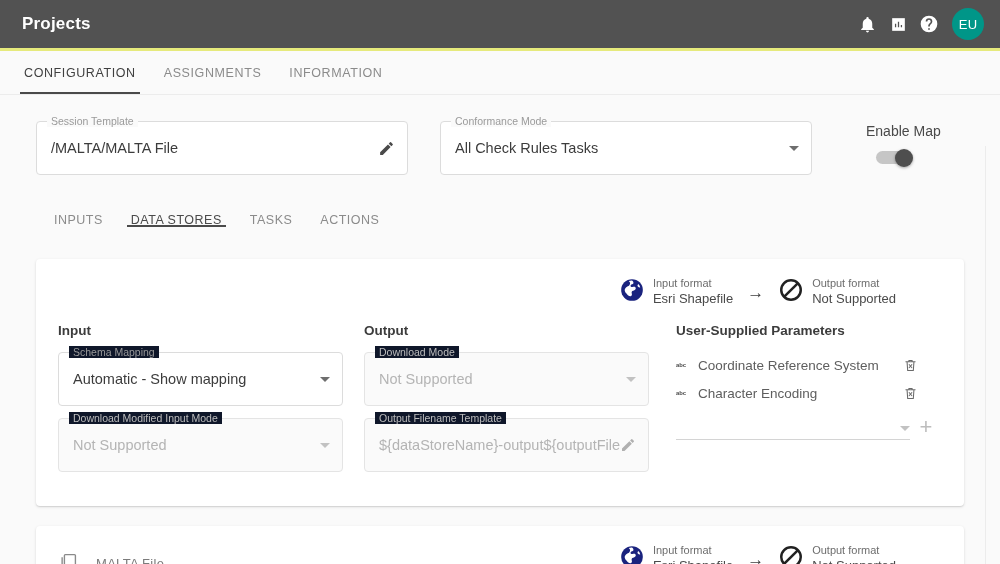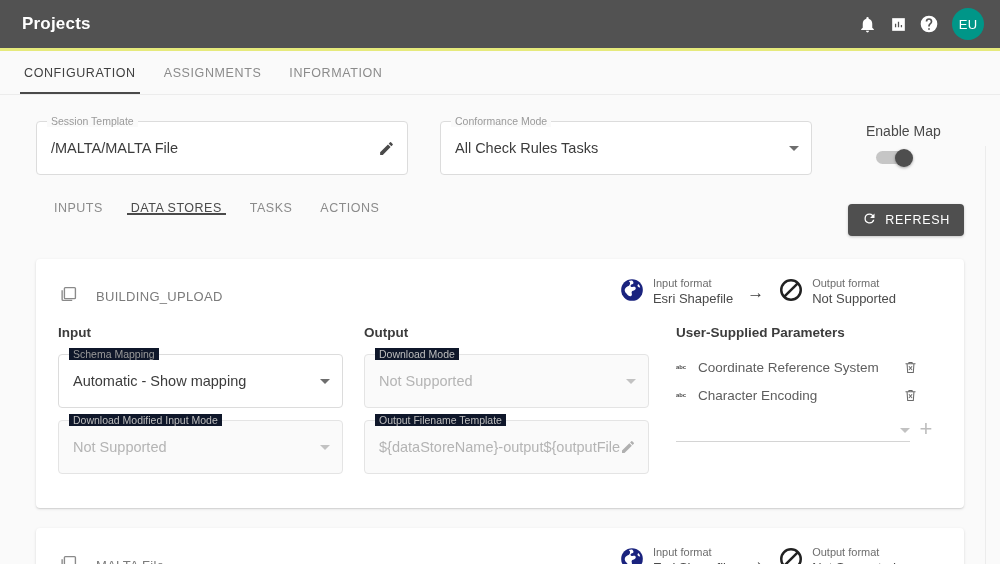--- a/index.html
+++ b/index.html
@@ -81,21 +81,21 @@
   .toggle-group { padding-left: 22px; padding-top: 2px; }
   .toggle-label { font-size: 14px; color: #494949; margin-bottom: 10px; text-align: right; }
   .switch { width: 42px; height: 16px; position: relative; cursor: pointer; margin-left: 10px; }
   .switch .track { position: absolute; top: 2px; left: 0; width: 36px; height: 13px;
                    background: #c6c6c6; border-radius: 8px; }
   .switch .thumb { position: absolute; top: 0; left: 19px; width: 18px; height: 18px;
                    border-radius: 50%; background: #4e4e4e; box-shadow: 0 1px 3px rgba(0,0,0,.35); }
 
   
   .subtab-row { display: flex; align-items: center; margin-top: 26px; }
-  .subtabs { display: flex; align-items: flex-start; height: 38px; position: relative; flex: 1; }
+  .subtabs { display: flex; align-items: center; height: 38px; position: relative; flex: 1; }
   .subtabs::after { content: ""; position: absolute; left: 0; right: 0; bottom: 0; height: 1px; background: transparent; }
   .subtab {
     display: flex; align-items: center; padding: 0 14px; position: relative;
     font-size: 12.5px; letter-spacing: .5px; color: #8b8b8b; cursor: pointer; text-transform: uppercase;
   }
   .subtab:first-child { padding-left: 18px; }
   .subtab.active { color: #4a4a4a; }
   .subtab.active::after {
     content: ""; position: absolute; left: 10px; right: 10px; bottom: 0; height: 2px; background: #4a4a4a;
   }
@@ -225,41 +225,24 @@
           <div class="subtab active">
               <span>DATA STORES</span>
             </div>
           <div class="subtab">
               <span>TASKS</span>
             </div>
           <div class="subtab">
               <span>ACTIONS</span>
             </div>
         </div>
-        <button class="refresh-btn">
-          <span>
-            <svg width="15" height="15" viewBox="0 0 24 24" fill="currentColor">
-                <path d="M17.65 6.35A7.96 7.96 0 0 0 12 4a8 8 0 1 0 7.73 10h-2.08A6 6 0 1 1 12 6c1.66 0 3.14.69 4.22 1.78L13 11h7V4z"></path>
-              </svg>
-          </span>
-          <span>REFRESH</span>
-        </button>
       </div>
 
       <div class="card">
         <div class="card-head">
-          <div class="ds-name-wrap">
-            <span>
-              <svg width="22" height="22" viewBox="0 0 24 24" fill="none" stroke="#8a8a8a" stroke-width="1.5">
-                  <rect x="7" y="5" width="12" height="12" rx="1"></rect>
-                  <path d="M4.5 8v10a1 1 0 0 0 1 1h10"></path>
-                </svg>
-            </span>
-            <span class="ds-name">BUILDING_UPLOAD</span>
-          </div>
           <div class="head-spacer"></div>
           <div class="fmt-strip">
             <div class="fmt-item">
               <span>
                 <svg width="26" height="26" viewBox="0 0 24 24">
                     <circle cx="12" cy="12" r="10" fill="#1a237e"></circle>
                     <path d="M12 3.2c1.3 1 1.6 2 1.2 2.9-.4.9-1.8.6-2.4 1.4-.6.8.3 1.6 1.3 1.7 1 .1 2.2-.5 3 .2.8.7.3 2-.6 2.7-.9.7-2.2.6-2.7 1.5-.5.9.4 2 .1 3-.3 1-1.6 1.4-2.6 1-1-.4-1.7-1.4-2.4-2.3-.7-.9-1.5-1.8-1.6-2.9-.1-1.1.5-2.3 1.4-3 .9-.7 2-.9 2.7-1.6.7-.7 1-1.8.7-2.7-.2-.6-.7-1-1.1-1.5A8.8 8.8 0 0 1 12 3.2z" fill="#ffffff"></path>
                     <path d="M17.8 6.4c.9.9 1.5 2 1.8 3.2-.8.1-1.7-.2-2.2-.8-.5-.6-.4-1.6.4-2.4z" fill="#ffffff"></path>
                   </svg>
               </span>

